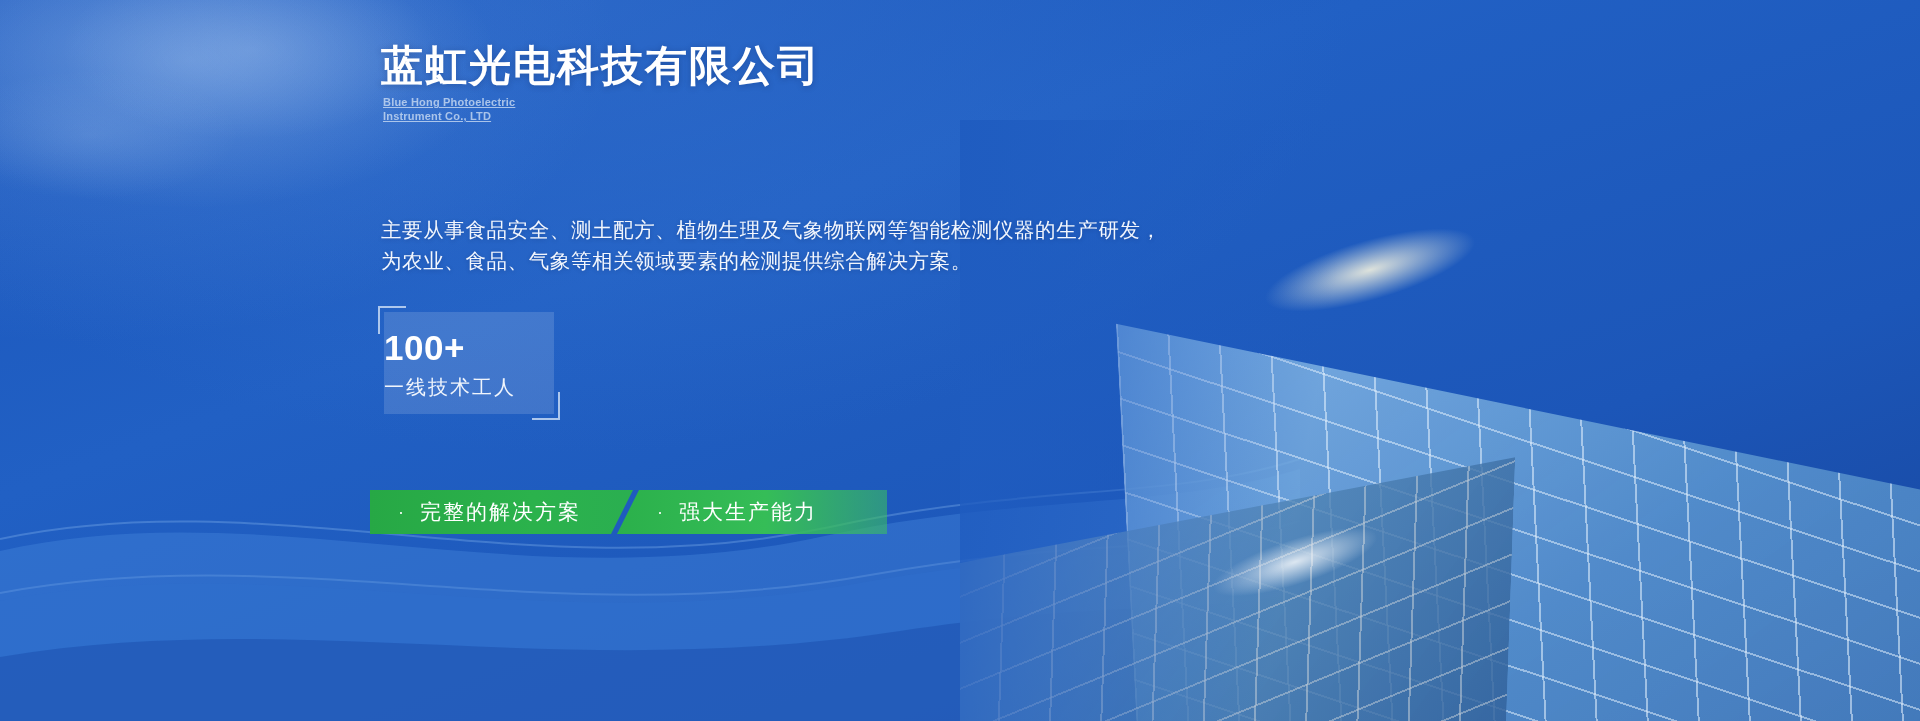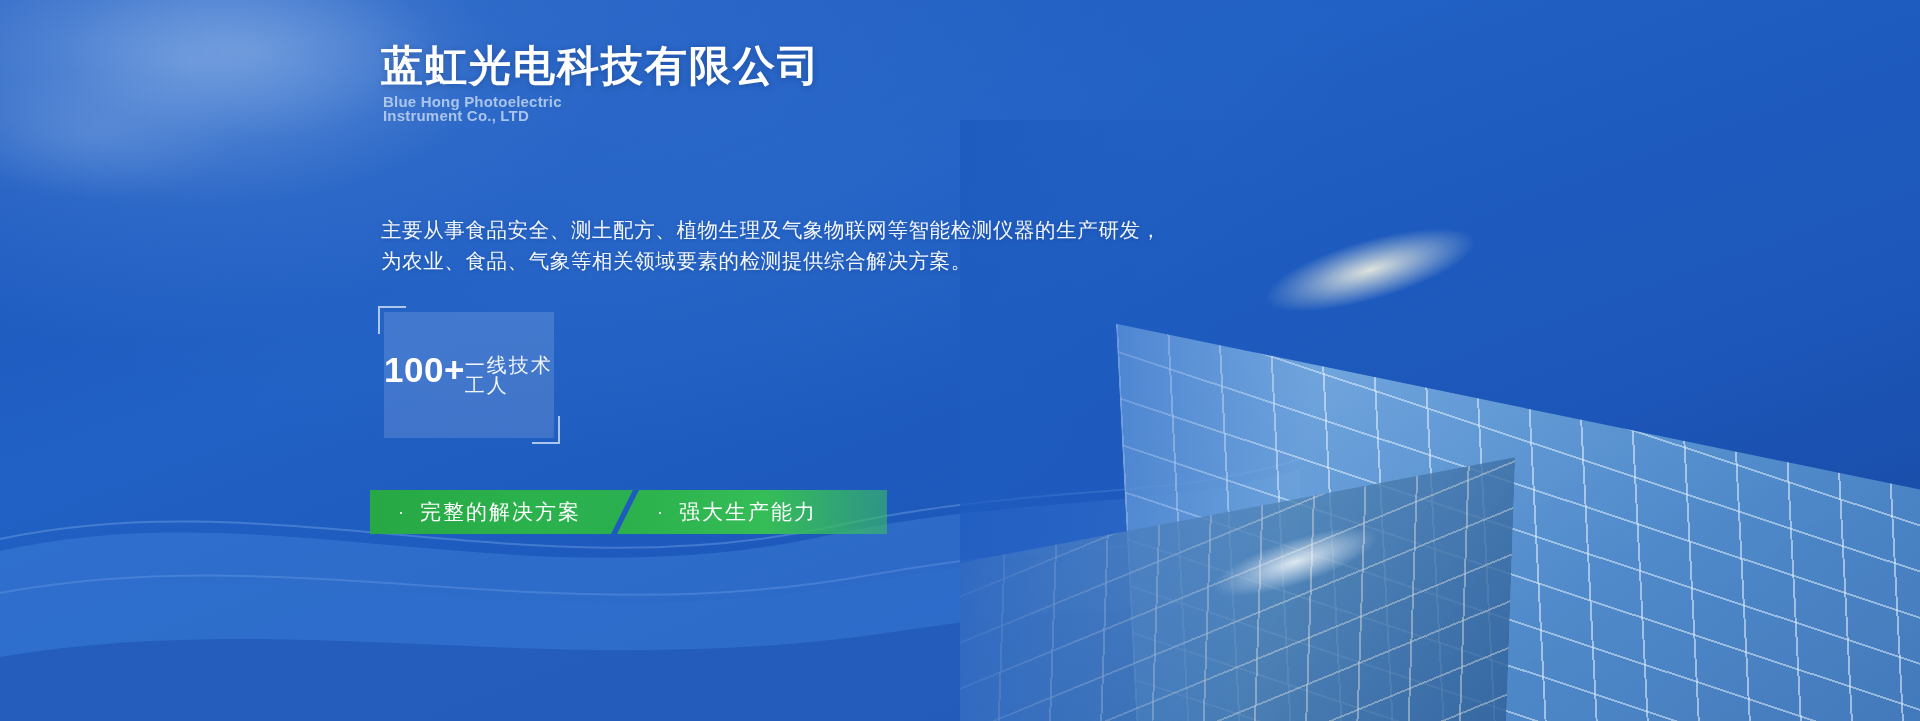--- a/index.html
+++ b/index.html
@@ -77,40 +77,40 @@
   .content { position:absolute; left:0; top:0; width:1920px; height:721px; }
 
   .title {
     position:absolute; left:381px; top:40px;
     font-size:42px; font-weight:700; color:#ffffff;
     letter-spacing:2px; line-height:1.25;
     text-shadow:0 1px 6px rgba(0,20,60,0.25);
   }
   .subtitle {
     position:absolute; left:383px; top:95px;
-    font-size:15px; line-height:14px; font-weight:600;
-    color:rgba(205,222,243,0.78); letter-spacing:0.2px;
+    font-size:11px; line-height:14px; font-weight:600;
+    color:rgba(205,222,243,0.78); letter-spacing:0.2px;text-decoration:underline;
   }
 
   .para {
     position:absolute; left:381px;
     font-size:20.5px; line-height:31px; color:#f2f6fd;
     letter-spacing:0.6px; max-width:800px; font-weight:400;
     text-shadow:0 1px 4px rgba(0,20,60,0.22);
   }
   .para.p1 { top:148px; }
   .para.p2 { top:214px; }
 
   
   .stats { position:absolute; left:384px; top:312px; display:flex; gap:28px; }
   .stat {
-    position:relative; width:170px; height:126px;
+    position:relative; width:170px; height:102px;
     background:rgba(255,255,255,0.14);
-    display:flex; flex-direction:row;
-    align-items:center; justify-content:center;
+    display:flex; flex-direction:column;
+    justify-content:center;
   }
   .stat::before, .stat::after {
     content:""; position:absolute; width:26px; height:26px;
     border-color:rgba(220,234,250,0.75); border-style:solid;
   }
   .stat::before { left:-6px; top:-6px; border-width:2px 0 0 2px; }
   .stat::after  { right:-6px; bottom:-6px; border-width:0 2px 2px 0; }
   .stat-num {
     font-size:35px; font-weight:700; color:#ffffff; line-height:1;
     letter-spacing:0.5px; margin-bottom:12px;

